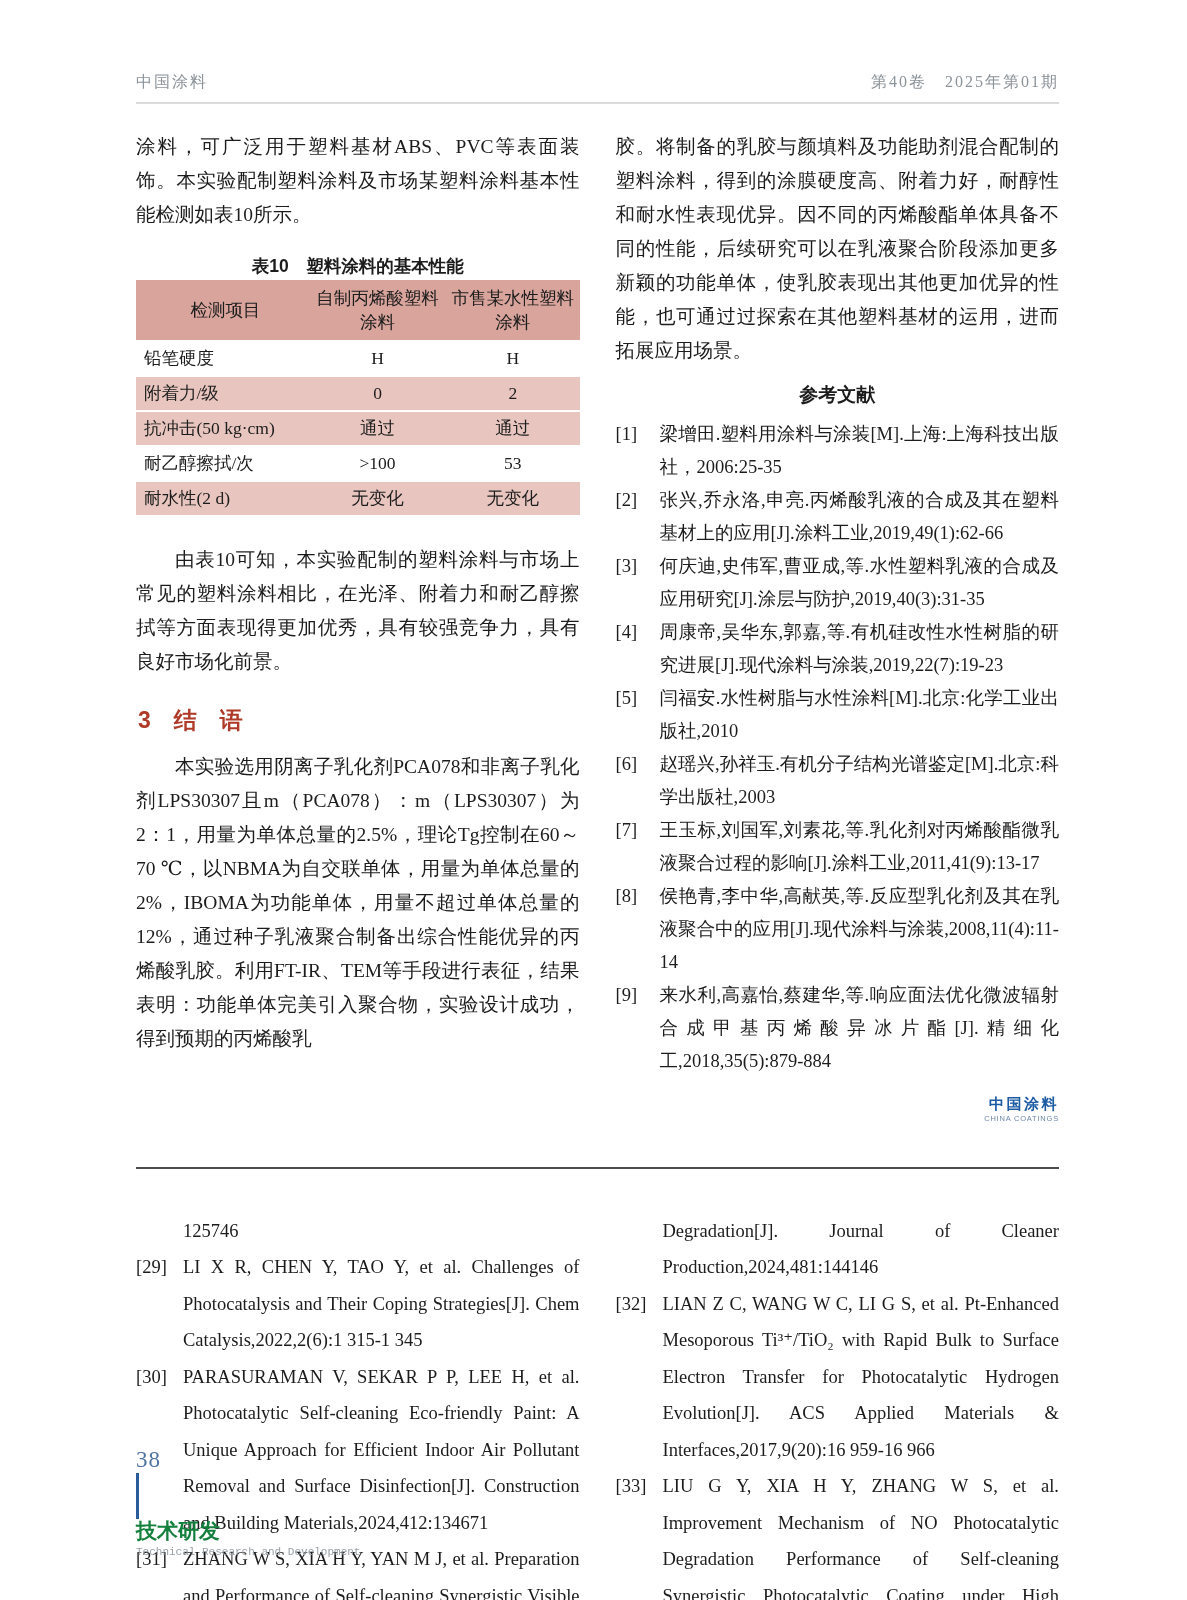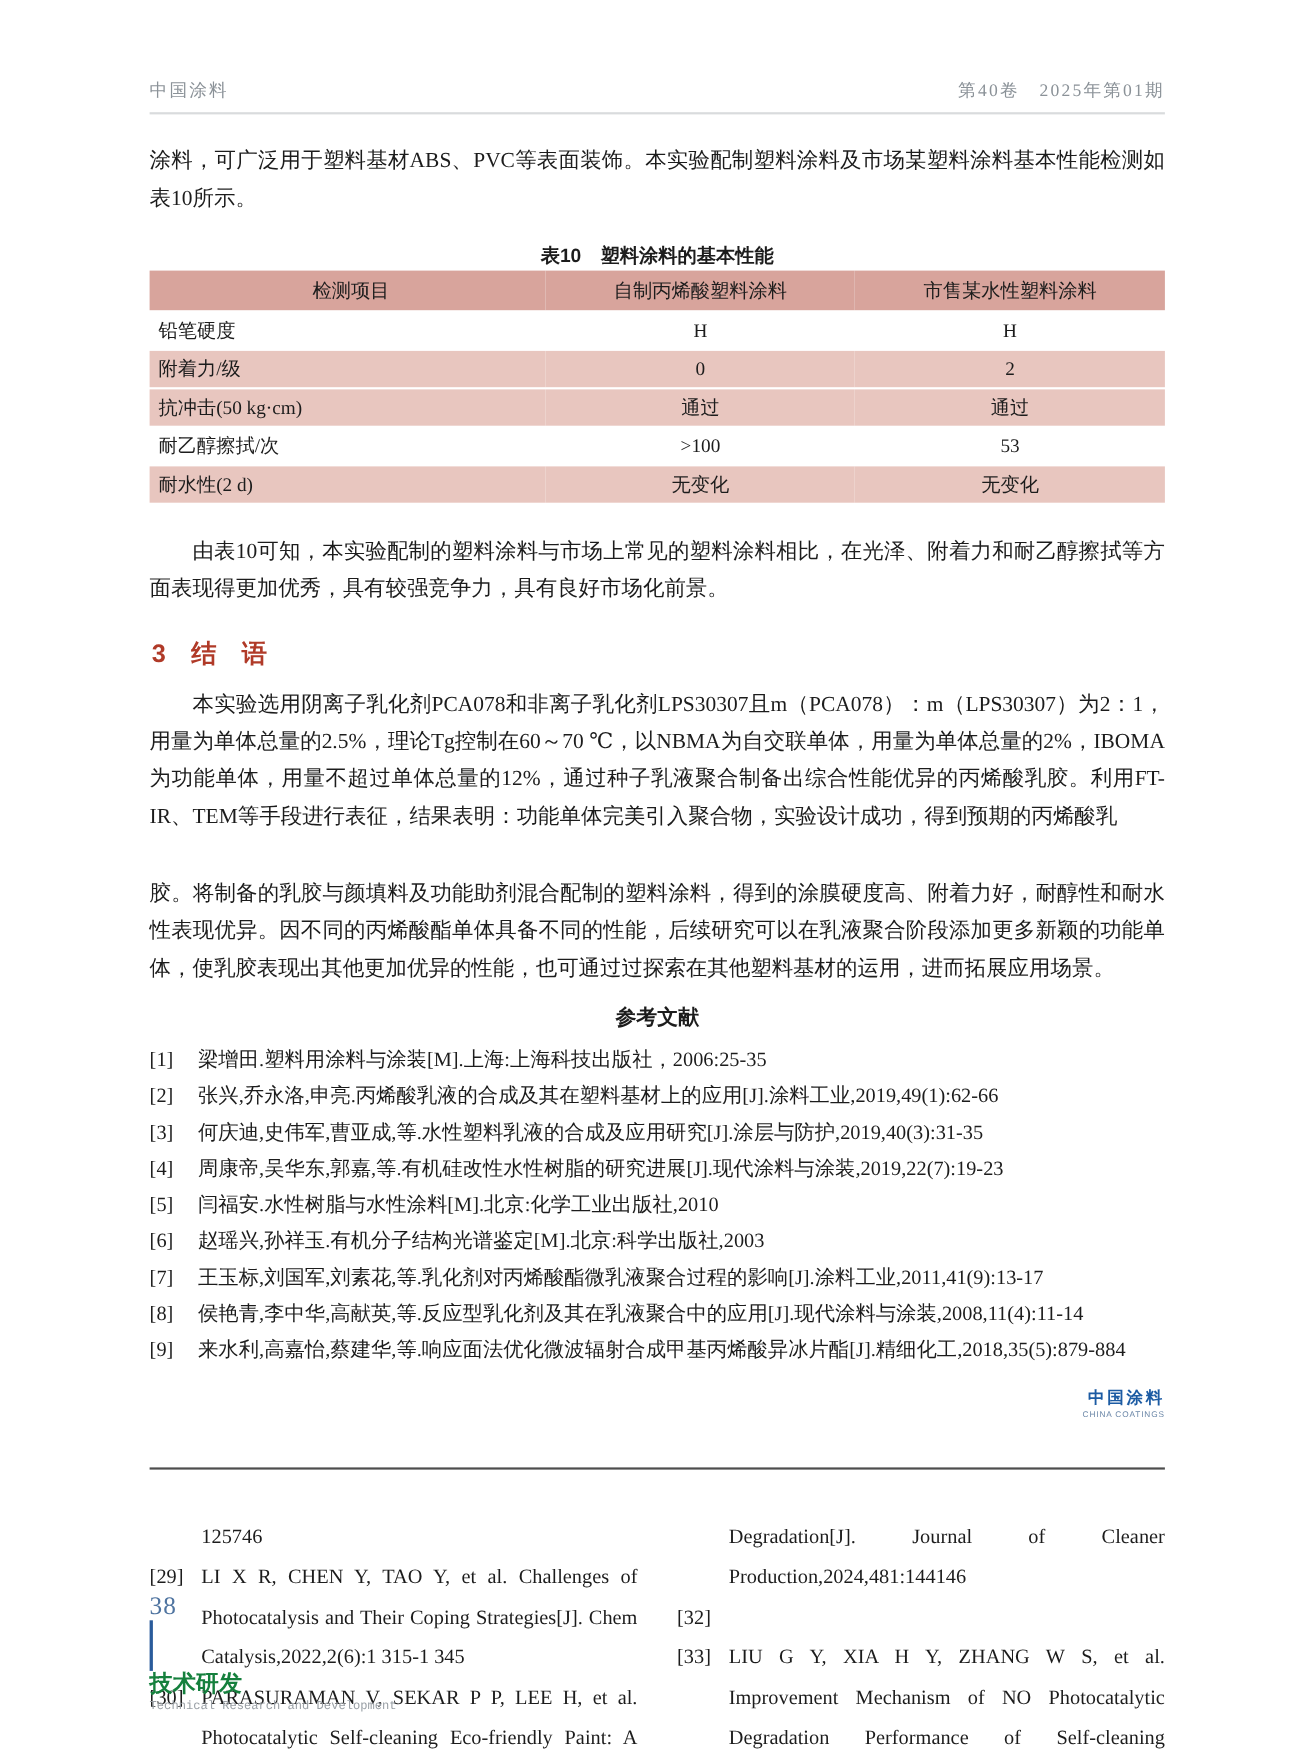--- a/index.html
+++ b/index.html
@@ -11,21 +11,21 @@
     font-family:"Liberation Serif","DejaVu Serif",serif;
     color:#1c1c1c;
   }
   
   .page-header {
     display:flex; justify-content:space-between; align-items:flex-end;
     color:#8b9298; font-size:16px; letter-spacing:2px;
     padding-bottom:9px; border-bottom:2px solid #d9dbdd;
   }
   
-  .columns { display:flex; gap:36px; margin-top:26px;flex-direction:column; }
+  .columns { display:flex; gap:36px; margin-top:26px; }
   .col { flex:1 1 0; min-width:0; }
 
   .body-para { font-size:19.5px; line-height:34px; text-align:justify; }
   .indent { text-indent:2em; }
 
   .tbl-caption-zh {
     text-align:center; font-weight:bold; font-size:17.5px;
     font-family:"Liberation Sans","DejaVu Sans",sans-serif;
     margin-top:22px;
   }
@@ -224,20 +224,21 @@
       </div>
     </div>
 
     <div class="lower-col">
       <div class="ref-en">
         <span class="lbl"></span>
         <span class="txt">Degradation[J]. Journal of Cleaner Production,2024,481:144146</span>
       </div>
       <div class="ref-en">
         <span class="lbl">[32]</span>
+        <span class="txt">LIAN Z C, WANG W C, LI G S, et al. Pt-Enhanced Mesoporous Ti³⁺/TiO₂ with Rapid Bulk to Surface Electron Transfer for Photocatalytic Hydrogen Evolution[J]. ACS Applied Materials &amp; Interfaces,2017,9(20):16 959-16 966</span>
       </div>
       <div class="ref-en">
         <span class="lbl">[33]</span>
         <span class="txt">LIU G Y, XIA H Y, ZHANG W S, et al. Improvement Mechanism of NO Photocatalytic Degradation Performance of Self-cleaning Synergistic Photocatalytic Coating under High Humidity[J]. Journal of Hazardous Materials,2021,418:126337</span>
       </div>
 
     </div>
   </div>
 
   <div class="page-footer">

